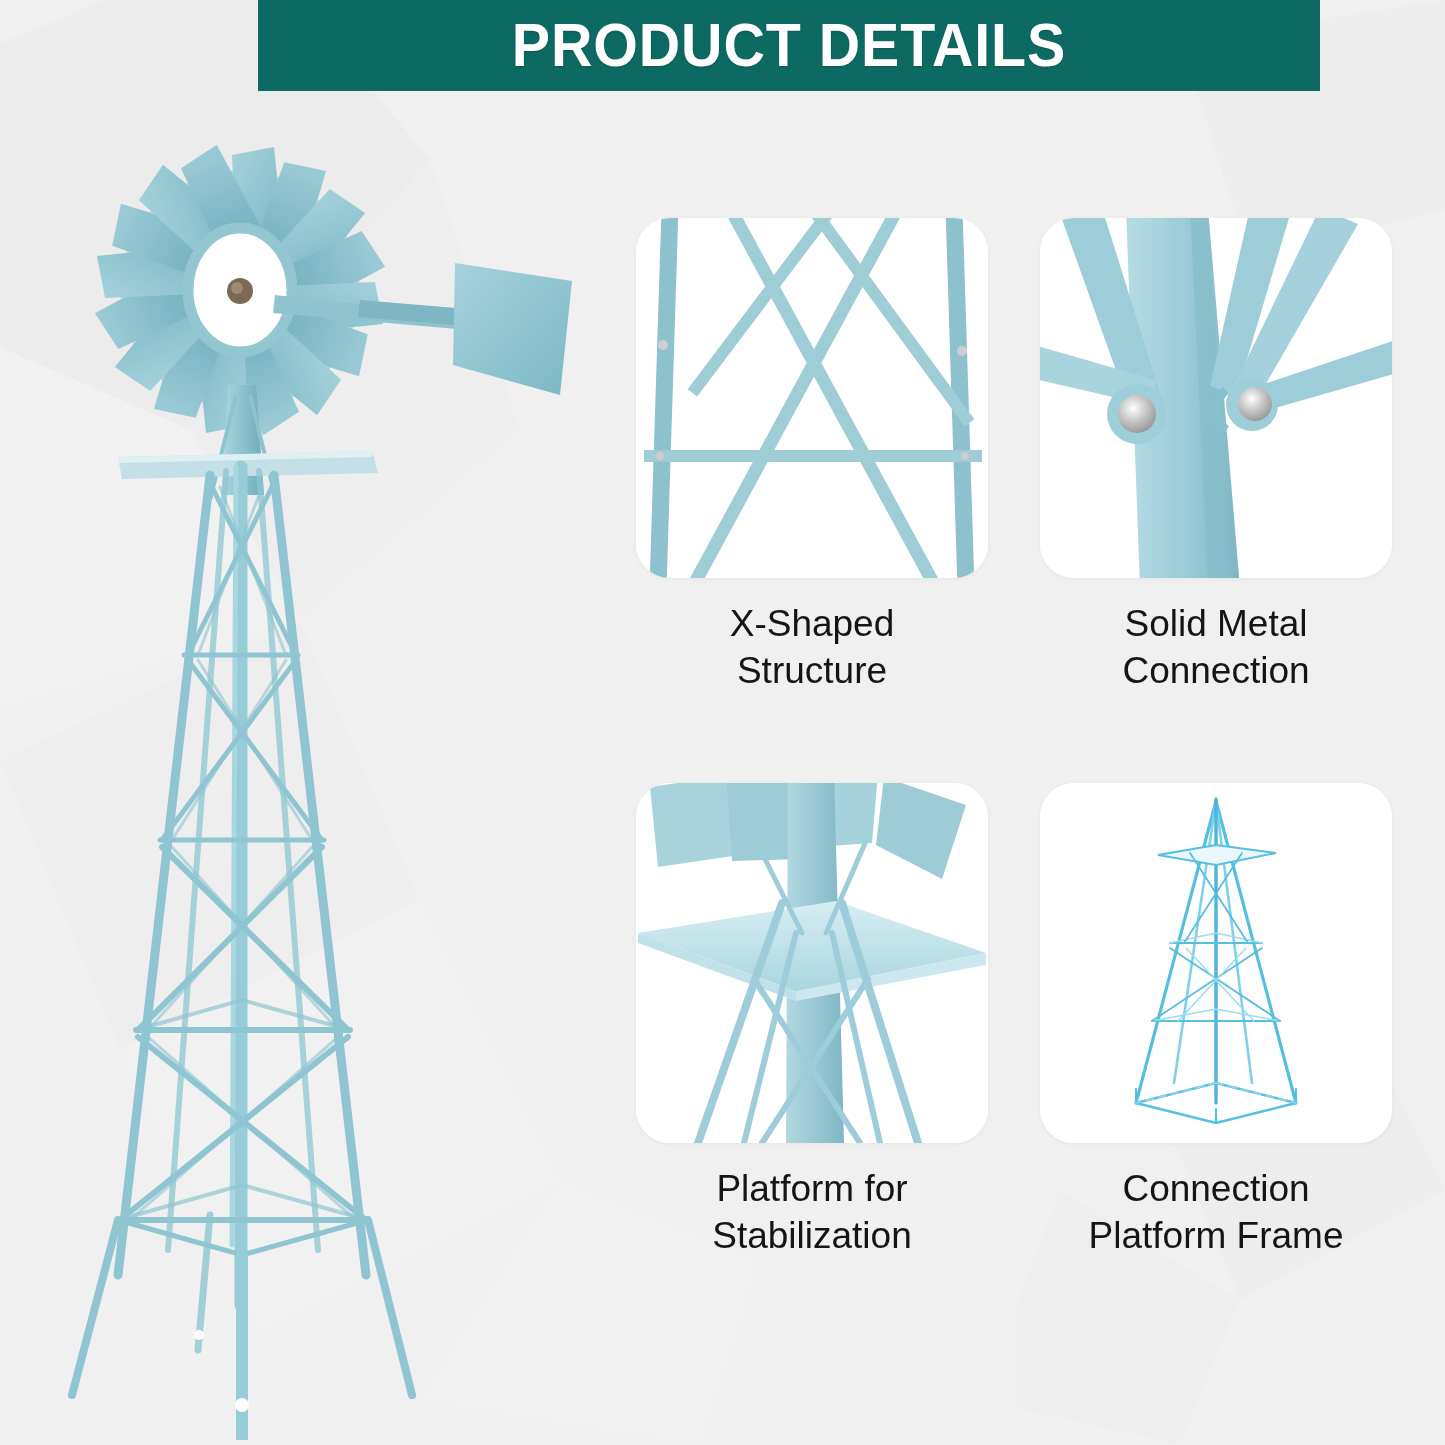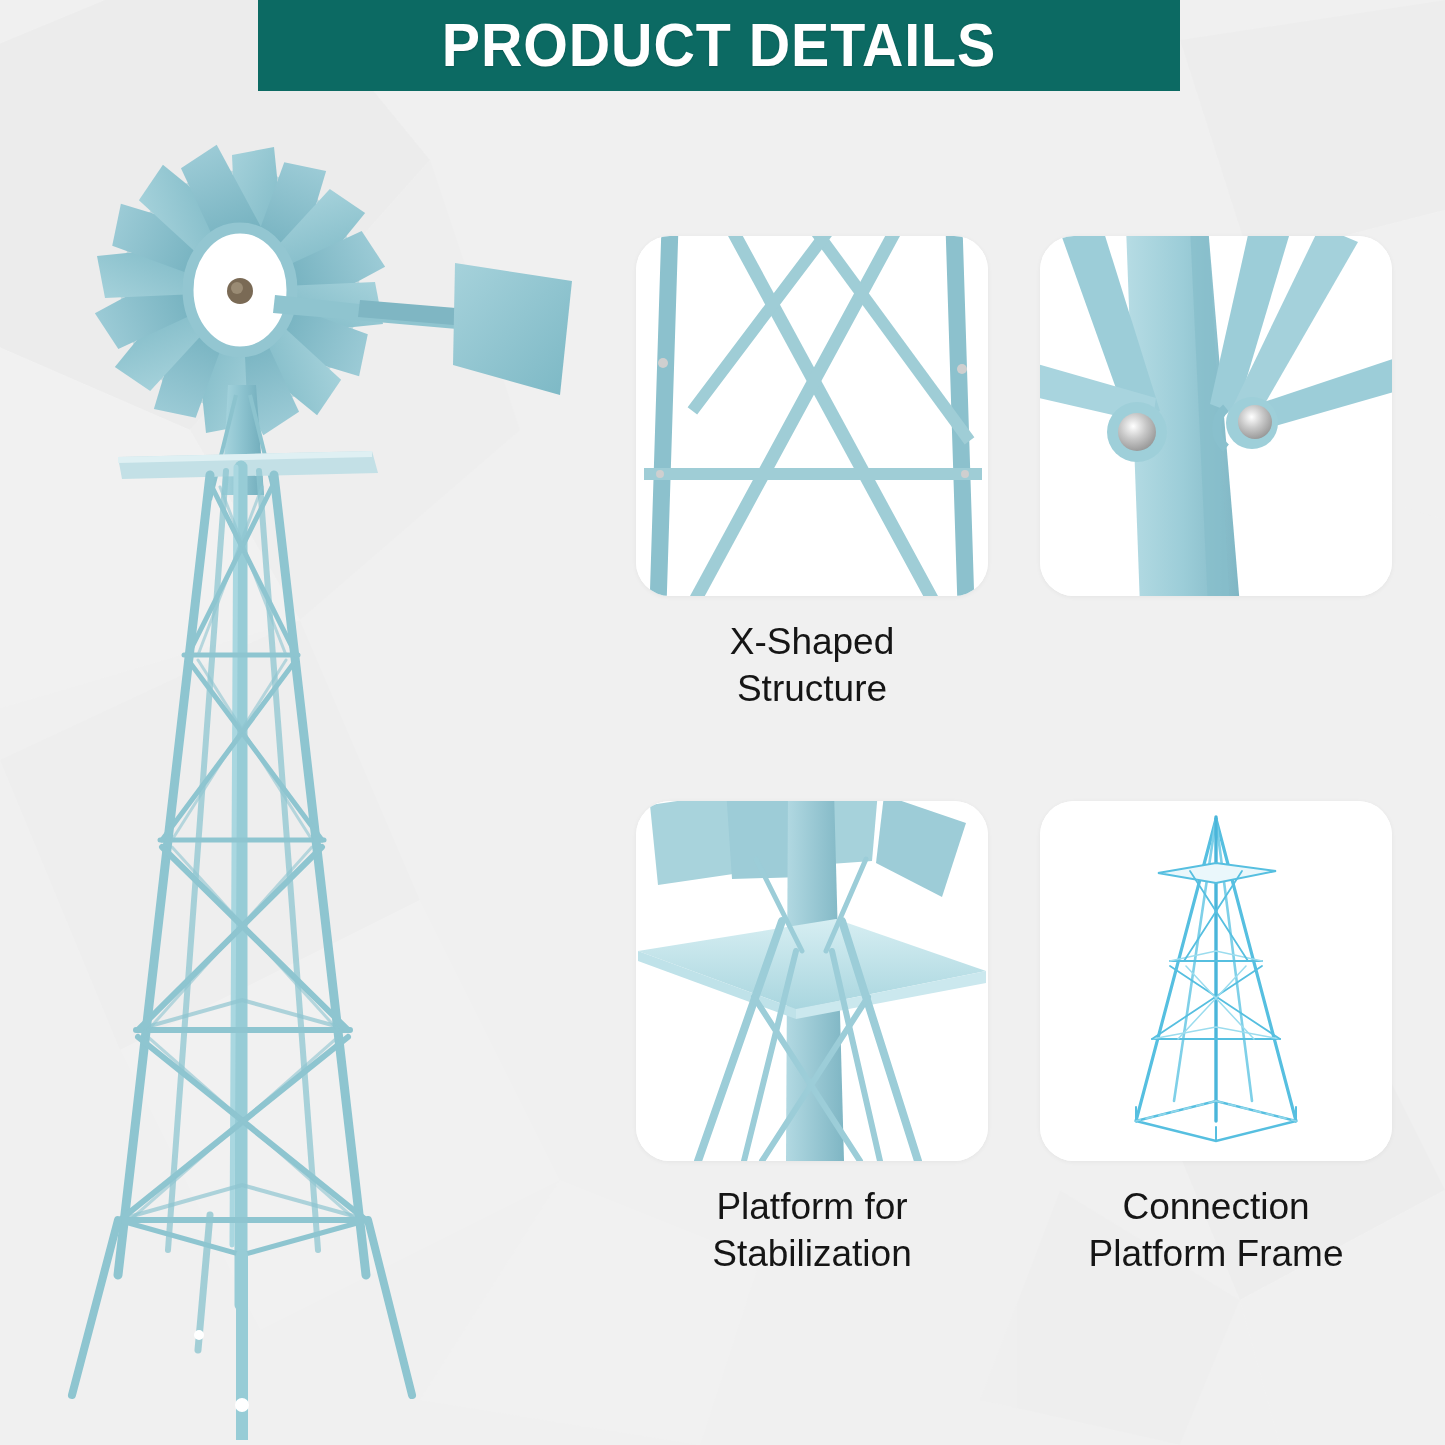--- a/index.html
+++ b/index.html
@@ -10,41 +10,41 @@
     overflow:hidden;
     position:relative;
   }
   #stage{position:absolute;inset:0;width:1445px;height:1445px;overflow:hidden;}
 
   
   .bg-facets{position:absolute;inset:0;z-index:0;}
 
   
   .banner{
-    position:absolute;left:258px;top:0;width:922px;height:91px;
+    position:absolute;left:258px;top:0;width:1062px;height:91px;
     display:flex;align-items:center;justify-content:center;
     z-index:5;
   }
   .banner-title{
     color:#ffffff;
     font-size:61px;
     font-weight:bold;
     letter-spacing:1px;
     transform:scaleX(0.94);
     line-height:1;
     white-space:nowrap;
     text-shadow:0 1px 2px rgba(0,0,0,.18);
   }
 
   
   .hero{position:absolute;left:60px;top:95px;width:560px;height:1345px;z-index:3;}
 
   
   .features{
-    position:absolute;left:636px;top:236px;width:756px;height:1120px;z-index:4;
+    position:absolute;left:636px;top:218px;width:756px;height:1120px;z-index:4;
   }
   .feature{position:absolute;width:352px;}
   .f-tl{left:0px;  top:0px;}
   .f-tr{left:404px;top:0px;}
   .f-bl{left:0px;  top:565px;}
   .f-br{left:404px;top:565px;}
 
   .card{
     width:352px;height:360px;
     background:#ffffff;
@@ -287,20 +287,24 @@
           <polygon points="280,-10 318,6 212,190 190,176" fill="#a4d1db"></polygon>
           <polygon points="362,120 368,152 214,196 206,172" fill="#9ccdd8"></polygon>
 
           <circle cx="97" cy="196" r="30" fill="#9ecfd9"></circle>
           <circle cx="97" cy="196" r="19" fill="url(#bolt)"></circle>
           <circle cx="212" cy="187" r="26" fill="#9ecfd9"></circle>
           <circle cx="215" cy="186" r="17" fill="url(#bolt)"></circle>
           <path d="M186 172 a26 26 0 0 0 0 40" stroke="#89c0cd" stroke-width="9" fill="none"></path>
         </svg>
       </div>
+      <div class="caption">
+        <span>Solid Metal</span>
+        <span class="l2">Connection</span>
+      </div>
     </div>
 
     <div class="feature f-bl">
       <div class="card">
         <svg viewBox="0 0 352 360">
           <rect width="352" height="360" fill="#ffffff"></rect>
           <defs>
             <linearGradient id="plate" x1="0" y1="0" x2="0" y2="1">
               <stop offset="0" stop-color="#d6eef2"></stop>
               <stop offset="1" stop-color="#a9d6df"></stop>

